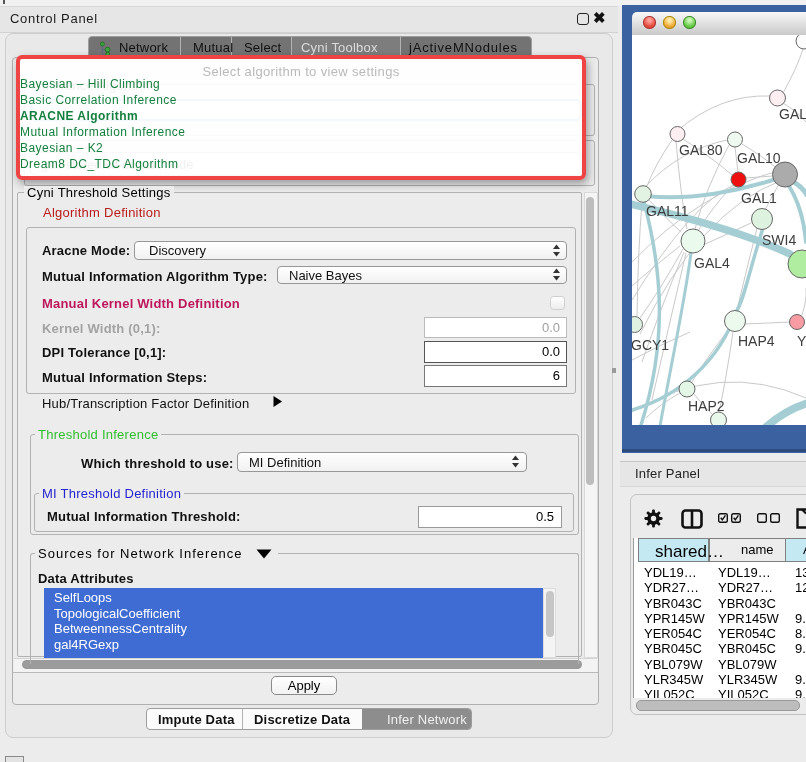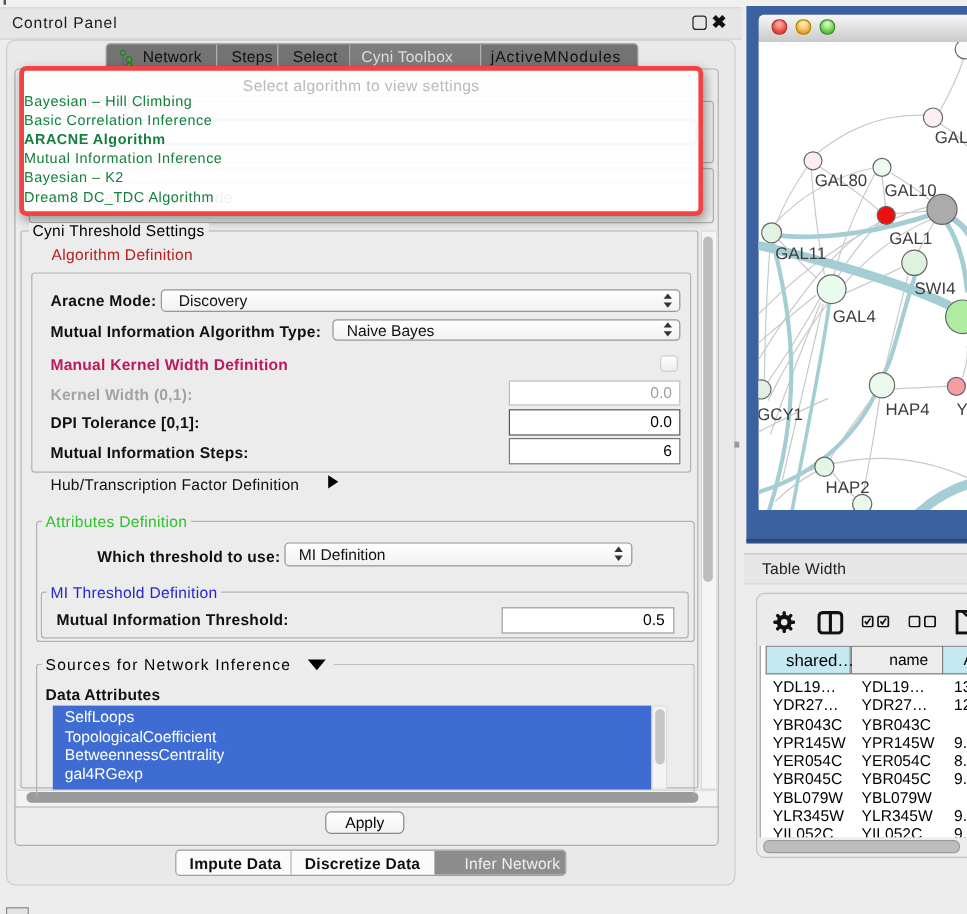--- a/index.html
+++ b/index.html
@@ -34,21 +34,21 @@
   <div class="abs" style="left:202px;top:0;width:1px;height:21px;background:#b3b3b3"></div>
   <div class="abs" style="left:203px;top:0;width:108px;height:21px;background:#7d7d7d"></div>
   <div class="abs" style="left:311px;top:0;width:1px;height:21px;background:#b3b3b3"></div>
   <svg class="abs" style="left:10px;top:2px" width="13" height="19" viewBox="0 0 13 19">
     <path d="M3.4 6.5 L3.4 15.2 M3.4 10.6 L7 10.6 M3.4 15 L7 15" stroke="#5b6b7d" stroke-width="1.1" fill="none"></path>
     <circle cx="3.4" cy="5" r="2" fill="#3fa53f" stroke="#1c6b1c" stroke-width="0.8"></circle>
     <circle cx="8.6" cy="10.6" r="2.4" fill="#3fa53f" stroke="#1c6b1c" stroke-width="0.8"></circle>
     <circle cx="8.7" cy="15.2" r="2" fill="#3fa53f" stroke="#1c6b1c" stroke-width="0.8"></circle>
   </svg>
   <div class="lbl" style="left:30px;top:3px">Network</div>
-  <div class="lbl" style="left:104px;top:3px">Steps</div>
+  <div class="lbl" style="left:104px;top:3px">Mutual</div>
   <div class="lbl" style="left:155px;top:3px">Select</div>
   <div class="lbl" style="left:212px;top:3px;color:#dcdcdc">Cyni Toolbox</div>
   <div class="lbl" style="left:320px;top:3px;letter-spacing:0.8px">jActiveMNodules</div>
 </div>
 
 <div class="grp" style="left:24px;top:84px;width:569px;height:50px"></div>
 <div class="lbl" style="left:38px;top:78px;color:#222">Inference Algorithm</div>
 <div class="combo" style="left:30px;top:99px;width:552px;height:22px;border:2.5px solid #4f97e0;border-radius:6px"></div>
 <div class="grp" style="left:24px;top:140px;width:569px;height:44px"></div>
 <div class="combo" style="left:30px;top:152px;width:552px;height:24px;border-radius:6px;line-height:24px;padding-left:10px;color:#333">galFiltered.sif default node</div>
@@ -95,21 +95,21 @@
 <div class="lbl b" style="left:42px;top:345px">DPI Tolerance [0,1]:</div>
 <div class="fld" style="left:424px;top:341px;width:143px;height:22px;line-height:20px;border:1px solid #555;padding-right:6px">0.0</div>
 <div class="lbl b" style="left:42px;top:370px">Mutual Information Steps:</div>
 <div class="fld" style="left:424px;top:365px;width:143px;height:22px;line-height:20px;border:1px solid #777;padding-right:6px">6</div>
 <div class="lbl" style="left:42px;top:396px">Hub/Transcription Factor Definition</div>
 <svg class="abs" style="left:272px;top:395px" width="11" height="13" viewBox="0 0 11 13">
     <path d="M1.5 1 L10 6.5 L1.5 12 Z" fill="#000"></path>
   </svg>
 
 <div class="grp" style="left:30px;top:434px;width:547px;height:99px"></div>
-<div class="glab" style="left:35px;top:428px;color:#2fbf2f">Attributes Definition</div>
+<div class="glab" style="left:35px;top:428px;color:#2fbf2f">Threshold Inference</div>
 <div class="lbl b" style="left:81px;top:456px">Which threshold to use:</div>
 <div class="combo" style="left:237px;top:452px;width:290px;height:20px;line-height:19px;padding-left:11px">MI Definition</div>
 <svg class="spin" style="left:511px;top:455px" width="9" height="13" viewBox="0 0 9 13">
     <path d="M4.5 0.5 L8 5 H1 Z" fill="#333"></path>
     <path d="M4.5 12.5 L1 8 H8 Z" fill="#333"></path>
   </svg>
 <div class="grp" style="left:34px;top:493px;width:538px;height:37px"></div>
 <div class="glab" style="left:39px;top:487px;color:#2525cf">MI Threshold Definition</div>
 <div class="lbl b" style="left:47px;top:509px">Mutual Information Threshold:</div>
 <div class="fld" style="left:418px;top:506px;width:144px;height:22px;line-height:20px;border:1px solid #999;padding-right:7px">0.5</div>
@@ -220,21 +220,21 @@
     <text x="762" y="245">SWI4</text>
     <text x="694" y="268">GAL4</text>
     <text x="631" y="350">GCY1</text>
     <text x="738" y="346">HAP4</text>
     <text x="797" y="346">YPL</text>
     <text x="688" y="411">HAP2</text>
   </g>
 </svg>
 
 <div class="abs" style="left:620px;top:461px;width:186px;height:24px;background:#e6e6e6;border-top:1px solid #c6c6c6;border-bottom:1px solid #d8d8d8"></div>
-<div class="lbl" style="left:635px;top:466px;color:#222">Table Width</div>
+<div class="lbl" style="left:635px;top:466px;color:#222">Infer Panel</div>
 <div class="abs" style="left:630px;top:494px;width:180px;height:219px;background:#ebebeb;border:1px solid #c2c2c2;border-radius:7px"></div>
 
 <svg class="abs" style="left:644px;top:509px" width="19" height="19" viewBox="0 0 19 19">
   <g fill="#111">
    <circle cx="9.5" cy="9.5" r="6.3"></circle>
    <g>
     <rect x="8.1" y="0.4" width="2.8" height="5" rx="1.1"></rect>
     <rect x="8.1" y="13.6" width="2.8" height="5" rx="1.1"></rect>
     <rect x="0.4" y="8.1" width="5" height="2.8" rx="1.1"></rect>
     <rect x="13.6" y="8.1" width="5" height="2.8" rx="1.1"></rect>
@@ -264,21 +264,21 @@
 </svg>
 <svg class="abs" style="left:796px;top:508px" width="10" height="21" viewBox="0 0 10 21">
   <path d="M1.5 1.5 H14 V19.5 H1.5 Z" fill="none" stroke="#111" stroke-width="2.4"></path>
   <path d="M6 1.5 L10 5.5" fill="none" stroke="#111" stroke-width="2"></path>
 </svg>
 
 <div class="abs" style="left:633px;top:538px;width:173px;height:160px;background:#fff;border-left:1px solid #9a9a9a;overflow:hidden">
   <div class="abs" style="left:4px;top:0;width:71px;height:24px;background:#c5e9f3;border:1px solid #808080;box-sizing:border-box"></div>
   <div class="abs" style="left:75px;top:0;width:77px;height:24px;background:#ececec;border:1px solid #808080;box-sizing:border-box"></div>
   <div class="abs" style="left:151px;top:0;width:60px;height:24px;background:#c5e9f3;border:1px solid #808080;box-sizing:border-box"></div>
-  <div class="abs" style="left:21px;top:4px;font-size:14px">shared…</div>
+  <div class="abs" style="left:21px;top:4px;font-size:17px">shared…</div>
   <div class="abs" style="left:107px;top:4px;font-size:13px">name</div>
   <div class="abs" style="left:169px;top:4px;font-size:13px">Av</div>
   <div class="abs" style="left:0;top:27px;font-size:13px;line-height:15.3px;white-space:pre">
 <span class="abs" style="left:10px;top:0">YDL19…
 YDR27…
 YBR043C
 YPR145W
 YER054C
 YBR045C
 YBL079W

